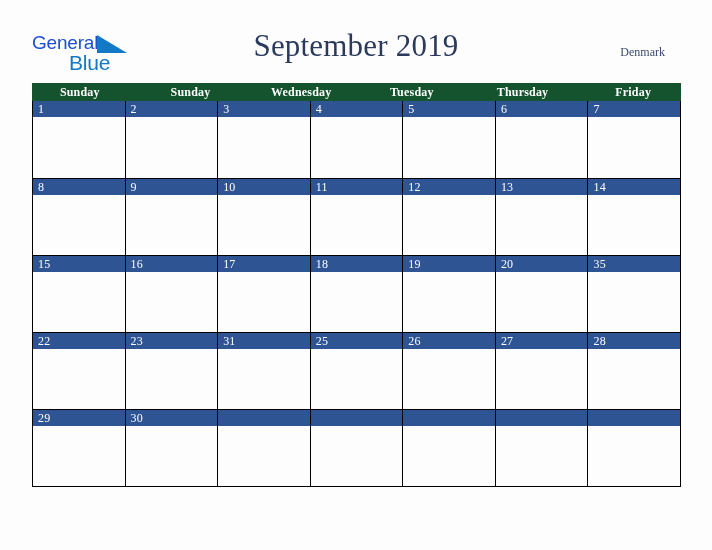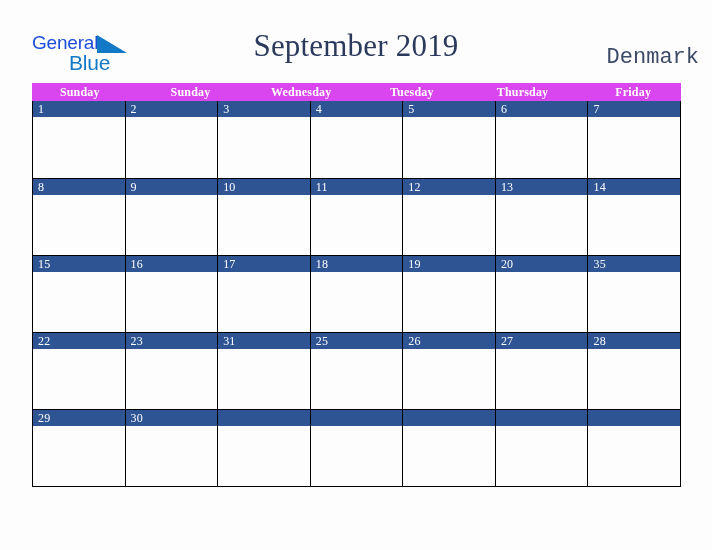--- a/index.html
+++ b/index.html
@@ -77,41 +77,41 @@
     font-family: "Liberation Serif", "DejaVu Serif", serif;
     font-size: 31px;
     font-weight: 400;
     color: #2b3a5c;
     letter-spacing: 0.2px;
   }
 
   
   .cal-country {
     position: absolute;
-    right: 13px;
+    right: 47px;
     top: 45px;
-    font-family: Liberation Mono, monospace;
-    font-size: 22px;
+    font-family: Liberation Serif, serif;
+    font-size: 12px;
     color: #3c4a68;
     white-space: nowrap;
   }
 
   
   .cal-wrap {
     position: absolute;
     left: 32px;
     top: 83px;
     width: 649px;
   }
 
   .dow-header {
     display: flex;
     width: 649px;
     height: 18px;
-    background: #d946ef;
+    background: #14532d;
     gap: 15px;
   }
   .dow-cell {
     flex: 1 1 0;
     text-align: center;
     color: #ffffff;
     font-family: "Liberation Serif", "DejaVu Serif", serif;
     font-weight: bold;
     font-size: 12px;
     line-height: 18px;

